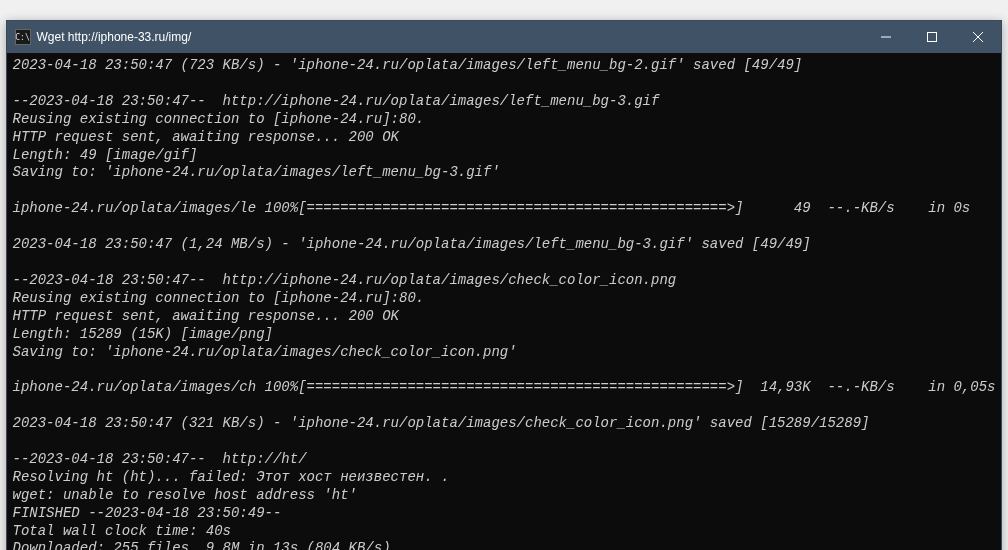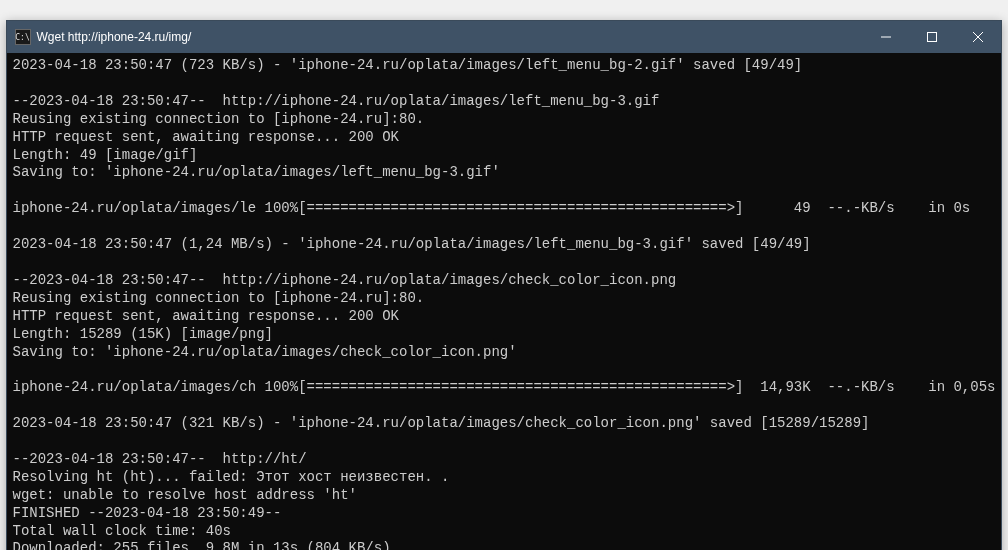--- a/index.html
+++ b/index.html
@@ -73,29 +73,30 @@
       color: #cccccc;
       font-family: Consolas, "Courier New", monospace;
       font-size: 14px;
       line-height: 1.28;
       padding: 4px 6px;
       white-space: pre;
       overflow: hidden;
     }
     .terminal-line {
       white-space: pre;
+      font-style: italic;
     }
   </style>
 </head>
 <body>
 
 <div class="window">
   <div class="titlebar">
     <div class="titlebar-icon">C:\</div>
-    <div class="titlebar-title">Wget http://iphone-24.ru/img/</div>
+    <div class="titlebar-title">Wget http://iphone-33.ru/img/</div>
     <div class="titlebar-controls">
       <div class="titlebar-btn">
         <svg viewBox="0 0 10 10">
           <line x1="0" y1="5" x2="10" y2="5" stroke="#fff" stroke-width="1"></line>
         </svg>
       </div>
       <div class="titlebar-btn">
         <svg viewBox="0 0 10 10">
           <rect x="0.5" y="0.5" width="9" height="9" stroke="#fff" stroke-width="1" fill="none"></rect>
         </svg>

